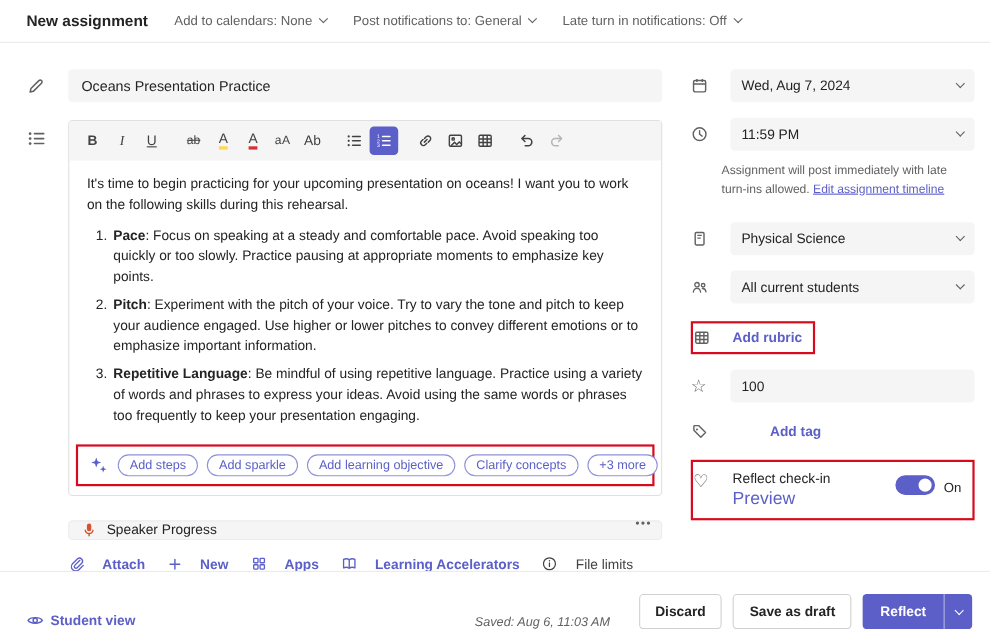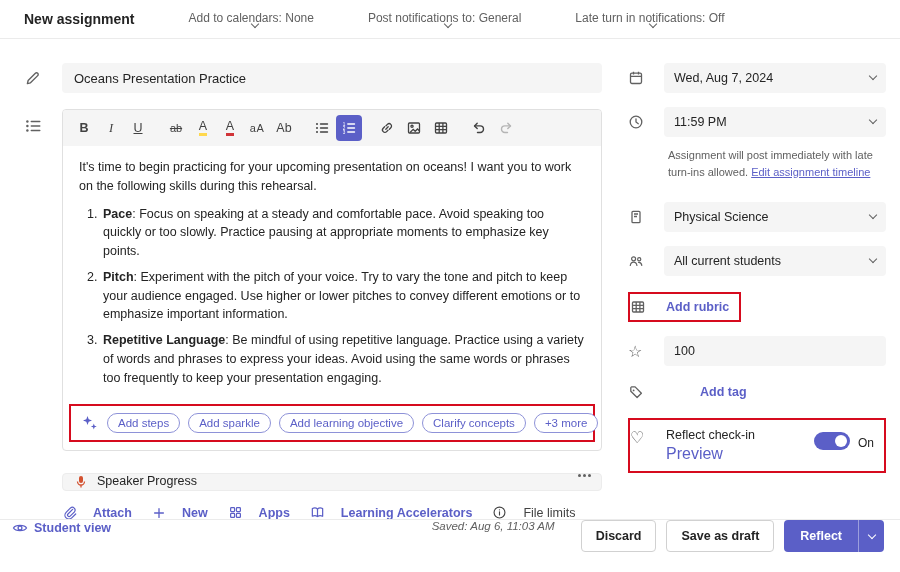--- a/index.html
+++ b/index.html
@@ -6,23 +6,23 @@
   html,body { margin:0; padding:0; }
   body {
     width:900px; height:572px; overflow:hidden;
     background:#fff; color:#242424;
     font-family:"Liberation Sans", sans-serif;
     display:flex; flex-direction:column;
   }
   button { font-family:inherit; background:none; border:none; padding:0; cursor:pointer; color:inherit; }
 
   
-  .topbar { flex:none; height:38px; display:flex; align-items:center; padding:0 24px; gap:54px; }
+  .topbar { flex:none; height:38px; display:flex; align-items:center; padding:0 24px; gap:24px; }
   .page-title { font-size:14px; font-weight:700; }
-  .menu-item { display:flex; align-items:center; font-size:12px; color:#616161;flex-direction:column; }
+  .menu-item { display:flex; align-items:center; font-size:12px; color:#616161; }
   .chev { width:6px; height:6px; border-right:1.4px solid #616161; border-bottom:1.4px solid #616161;
           transform:rotate(45deg); display:inline-block; margin-left:7px; margin-top:-4px; }
   hr.sep { border:none; border-top:1px solid #ebebeb; margin:0; flex:none; }
 
   
   .content { flex:1; min-height:0; display:flex; padding:0 14px 0 24px; }
   .left { width:578px; flex:none; display:flex; flex-direction:column; }
   .right { flex:1; margin-left:26px; display:flex; flex-direction:column; }
   .row { display:flex; }
   .gutter { width:38px; flex:none; color:#616161; padding-top:8px; }
@@ -73,38 +73,38 @@
   .action { display:flex; align-items:center; gap:16px; color:#5b5fc7; font-size:12.5px; font-weight:600; }
   .action.muted { color:#424242; font-weight:400; }
 
   
   .srow { display:flex; align-items:center; margin-top:14px; }
   .srow.first { margin-top:24px; }
   .sicon { width:36px; flex:none; color:#616161; display:flex; align-items:center; font-size:16px; }
   .sfield { flex:1; height:30px; background:#f5f5f5; border-radius:4px; display:flex; align-items:center;
             padding:0 10px; font-size:12.5px; }
   .sfield .chev { margin-left:auto; }
-  .note { margin:10px 0 8px 40px; font-size:11px; color:#616161; line-height:1.5; }
+  .note { margin:10px 0 8px 28px; font-size:11px; color:#616161; line-height:1.5; }
   .note a { color:#5b5fc7; text-decoration:underline; cursor:pointer; }
   .link-label { color:#5b5fc7; font-size:12.5px; font-weight:600; }
   .rubric-box { border:2px solid #d60b1e; display:flex; align-items:center; margin-top:16px;
                 padding:5px 10px 5px 0; width:fit-content; }
   .tag-row { display:flex; align-items:center; margin-top:18px;gap:36px; }
   .reflect-box { border:2px solid #d60b1e; margin-top:18px; padding:8px 10px 8px 0;
                  display:flex; align-items:flex-start; }
   .reflect-main { flex:1; }
   .reflect-label { font-size:12.5px; }
   .reflect-preview { color:#5b5fc7; font-size:16px; margin-top:3px; cursor:pointer; }
   .toggle-wrap { display:flex; align-items:flex-end; gap:8px; margin-top:4px; }
   .toggle { width:36px; height:18px; border-radius:10px; background:#5b5fc7; position:relative; cursor:pointer; }
   .toggle .knob { position:absolute; right:3px; top:3px; width:12px; height:12px; border-radius:50%; background:#fff; }
   .toggle-state { font-size:12px; }
 
   
-  .footer { flex:none; height:52px; display:flex; align-items:flex-start; padding:0 16px 0 12px; gap:10px; }
+  .footer { flex:none; height:52px; display:flex; align-items:flex-end; padding:0 16px 0 24px; gap:10px; }
   .student-view { display:flex; align-items:center; gap:6px; color:#5b5fc7; font-size:12.5px; font-weight:600; }
   .saved { margin-left:auto; font-style:italic; color:#616161; font-size:11.5px; margin-right:16px; }
   .btn { height:32px; padding:0 14px; border:1px solid #d1d1d1; border-radius:4px; background:#fff;
          font-size:12.5px; font-weight:600; color:#242424; }
   .assign { display:flex; border-radius:4px; overflow:hidden; }
   .assign-main { background:#5b5fc7; color:#fff; height:32px; padding:0 16px; font-size:12.5px; font-weight:600; }
   .assign-drop { background:#5b5fc7; width:26px; height:32px; border-left:1px solid rgba(255,255,255,.4);
                  display:flex; align-items:center; justify-content:center; }
   .assign-drop .chev { border-color:#fff; margin:0 0 2px 0; }
   svg { display:block; }

